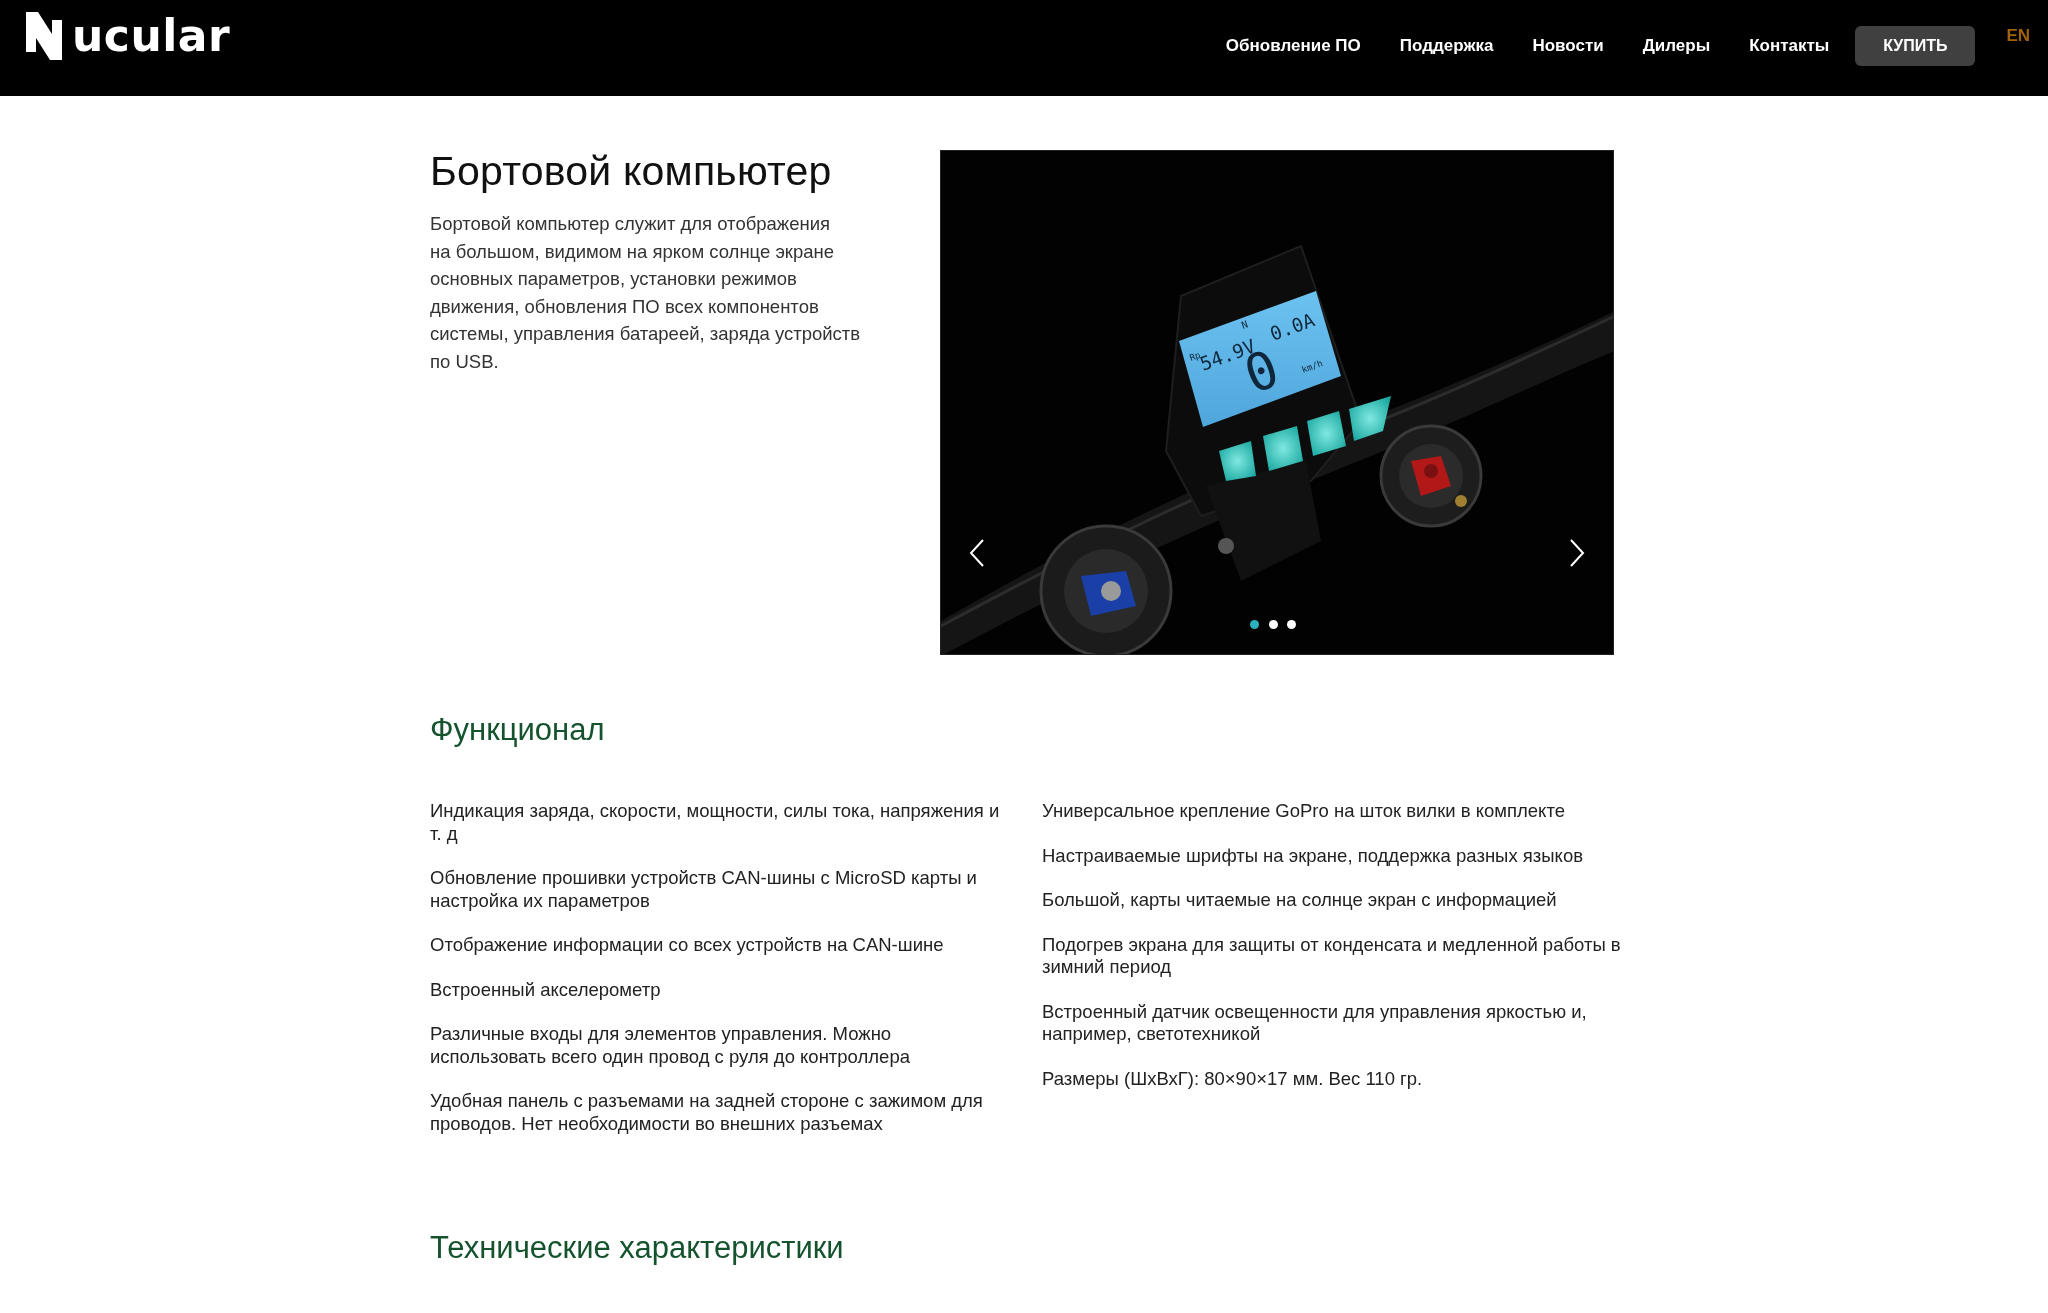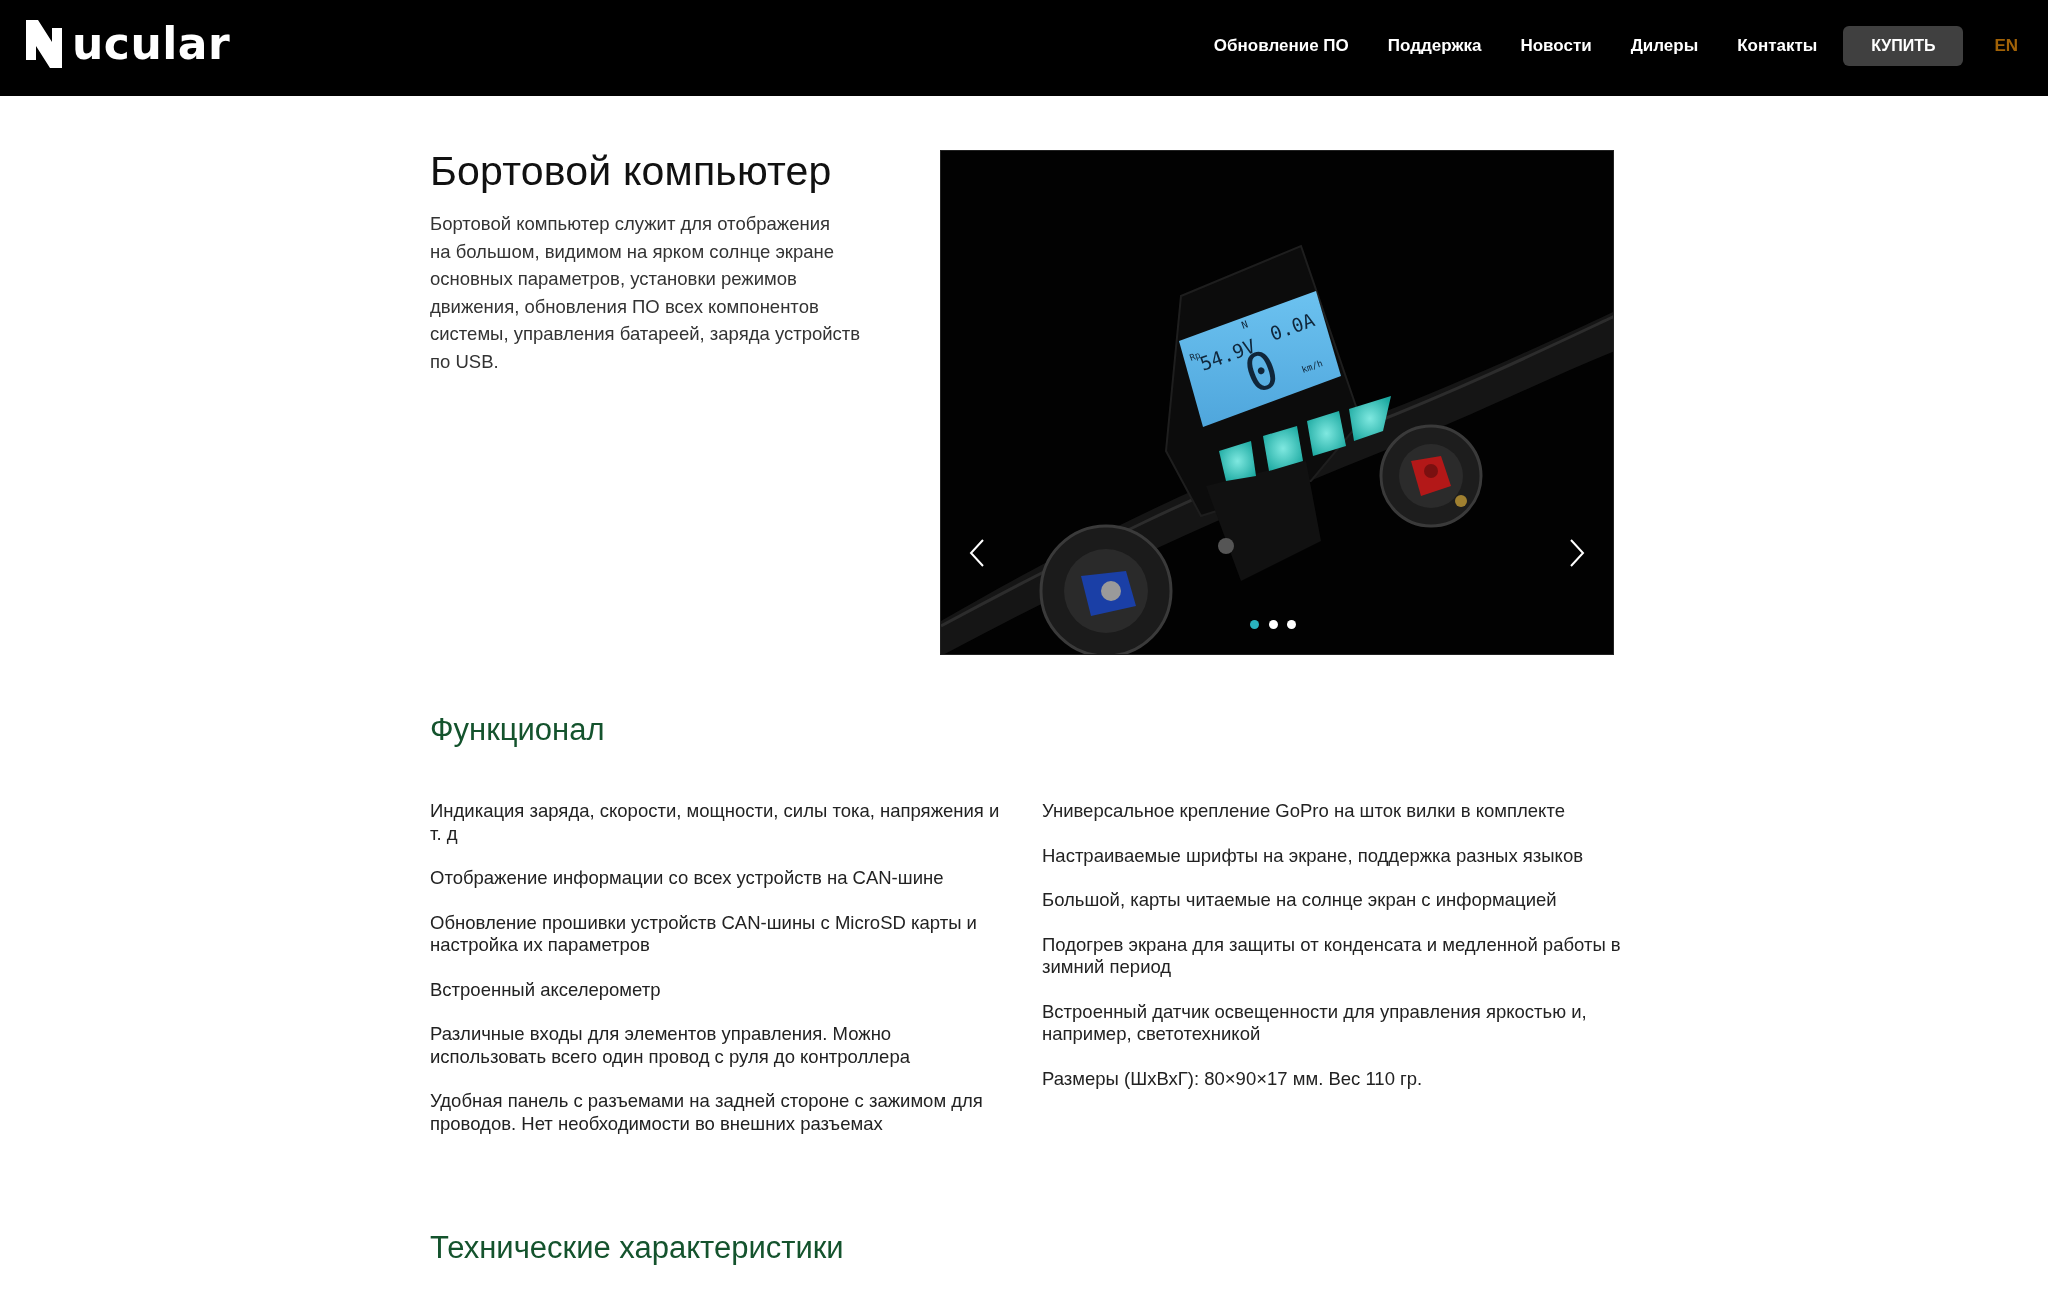--- a/index.html
+++ b/index.html
@@ -4,31 +4,31 @@
 <style>
   * { box-sizing: border-box; margin: 0; padding: 0; }
   html, body { width: 2048px; height: 1313px; overflow: hidden; background: #ffffff; }
   body { font-family: "Liberation Sans", "DejaVu Sans", sans-serif; color: #111; }
 
   .header {
     position: absolute; left: 0; top: 0; width: 2048px; height: 96px;
     background: #000000;
   }
   .logo {
-    position: absolute; left: 26px; top: 20px; height: 48px;
+    position: absolute; left: 26px; top: 12px; height: 48px;
     display: flex; align-items: center;
   }
   .logo-mark { width: 44px; height: 48px; margin-right: 2px; }
   .logo-text {
     color: #fff; font-family: "DejaVu Sans", sans-serif; font-weight: bold;
     font-size: 44px; letter-spacing: 0.5px; line-height: 48px;
   }
   .nav {
-    position: absolute; right: 30px; top: 26px; height: 40px;
-    display: flex; align-items: center;
+    position: absolute; right: 18px; top: 26px; height: 40px;
+    display: flex; align-items: flex-start;
   }
   .nav-item {
     color: #fff; font-size: 17px; font-weight: bold; text-decoration: none;
     margin-left: 39px; line-height: 40px; cursor: pointer; white-space: nowrap;
   }
   .nav-item:first-child { margin-left: 0; }
   .buy-btn {
     margin-left: 26px; background: #404040; color: #fff; border: none;
     border-radius: 6px; width: 120px; height: 40px; font-size: 16px; font-weight: bold;
     font-family: "Liberation Sans", sans-serif; cursor: pointer;
@@ -150,22 +150,22 @@
     <span class="dot active"></span>
     <span class="dot"></span>
     <span class="dot"></span>
   </div>
 </div>
 
 <h2 class="section-title" style="top: 712px;">Функционал</h2>
 
 <div class="features col1">
   <p class="feature">Индикация заряда, скорости, мощности, силы тока, напряжения и т. д</p>
+  <p class="feature">Обновление прошивки устройств CAN-шины с MicroSD карты и настройка их параметров</p>
   <p class="feature">Отображение информации со всех устройств на CAN-шине</p>
-  <p class="feature">Обновление прошивки устройств CAN-шины с MicroSD карты и настройка их параметров</p>
   <p class="feature">Встроенный акселерометр</p>
   <p class="feature">Различные входы для элементов управления. Можно использовать всего один провод с руля до контроллера</p>
   <p class="feature">Удобная панель с разъемами на задней стороне с зажимом для проводов. Нет необходимости во внешних разъемах</p>
 </div>
 
 <div class="features col2">
   <p class="feature">Универсальное крепление GoPro на шток вилки в комплекте</p>
   <p class="feature">Настраиваемые шрифты на экране, поддержка разных языков</p>
   <p class="feature">Большой, карты читаемые на солнце экран с информацией</p>
   <p class="feature">Подогрев экрана для защиты от конденсата и медленной работы в зимний период</p>

